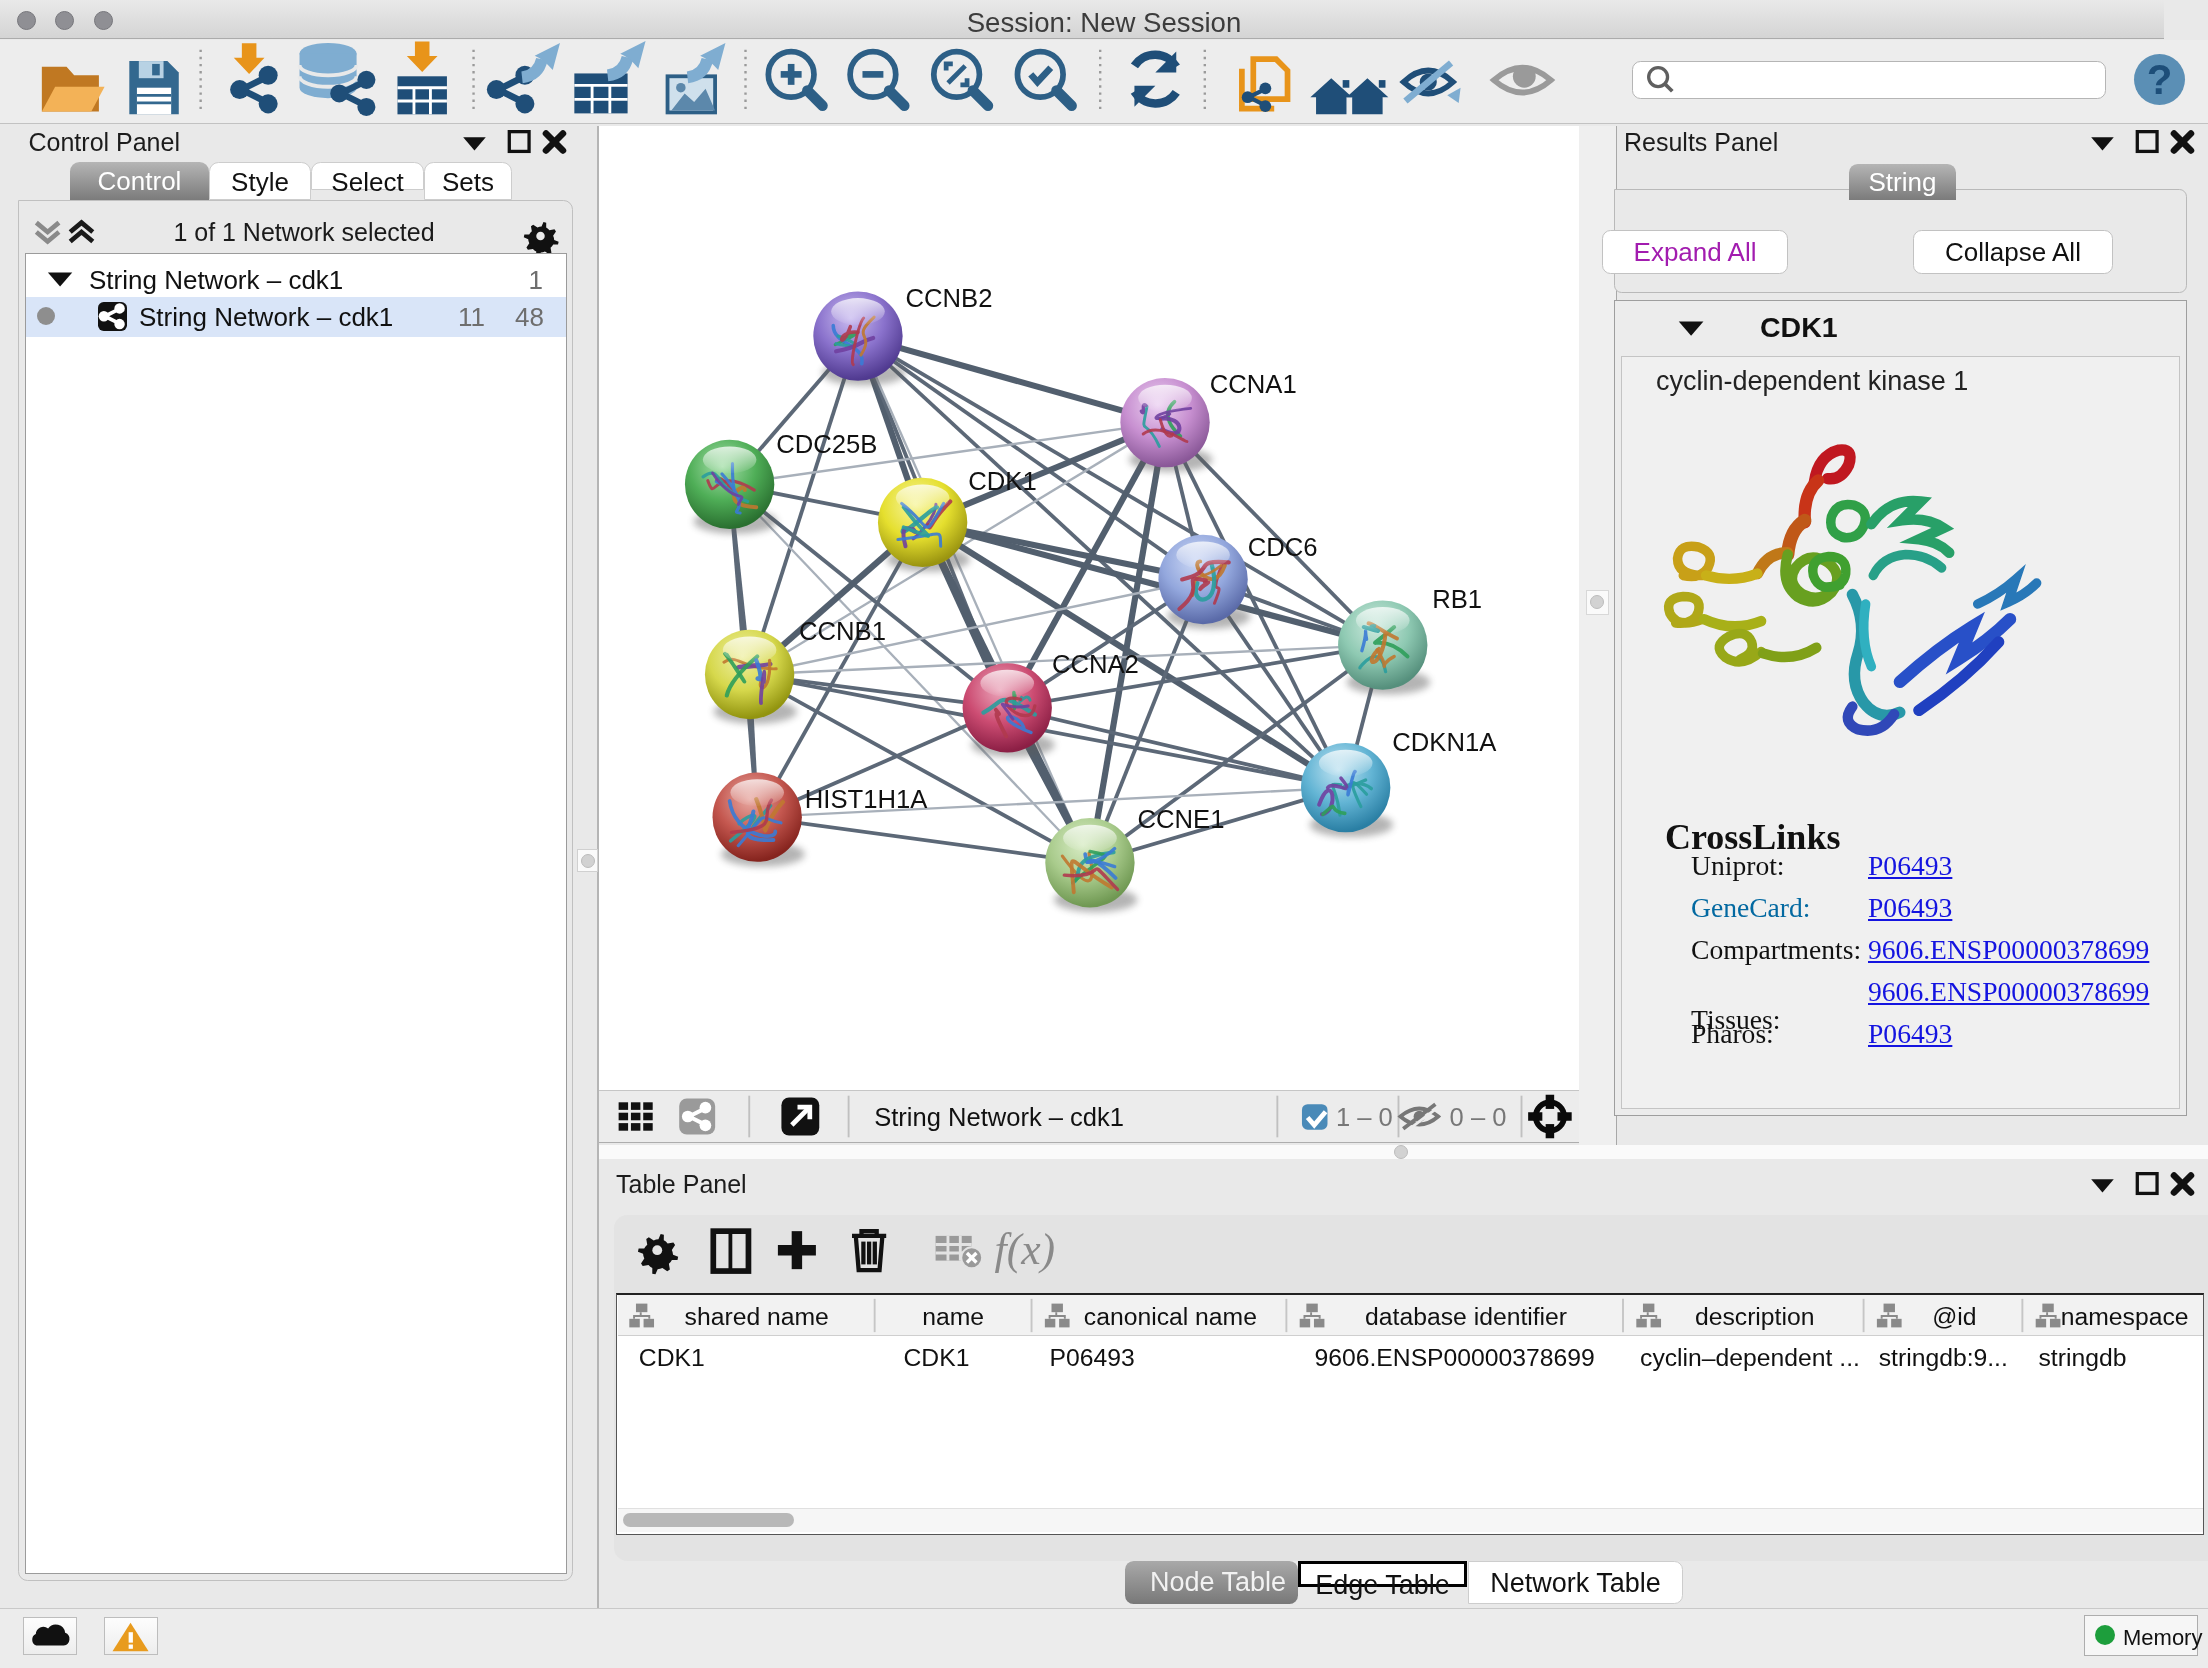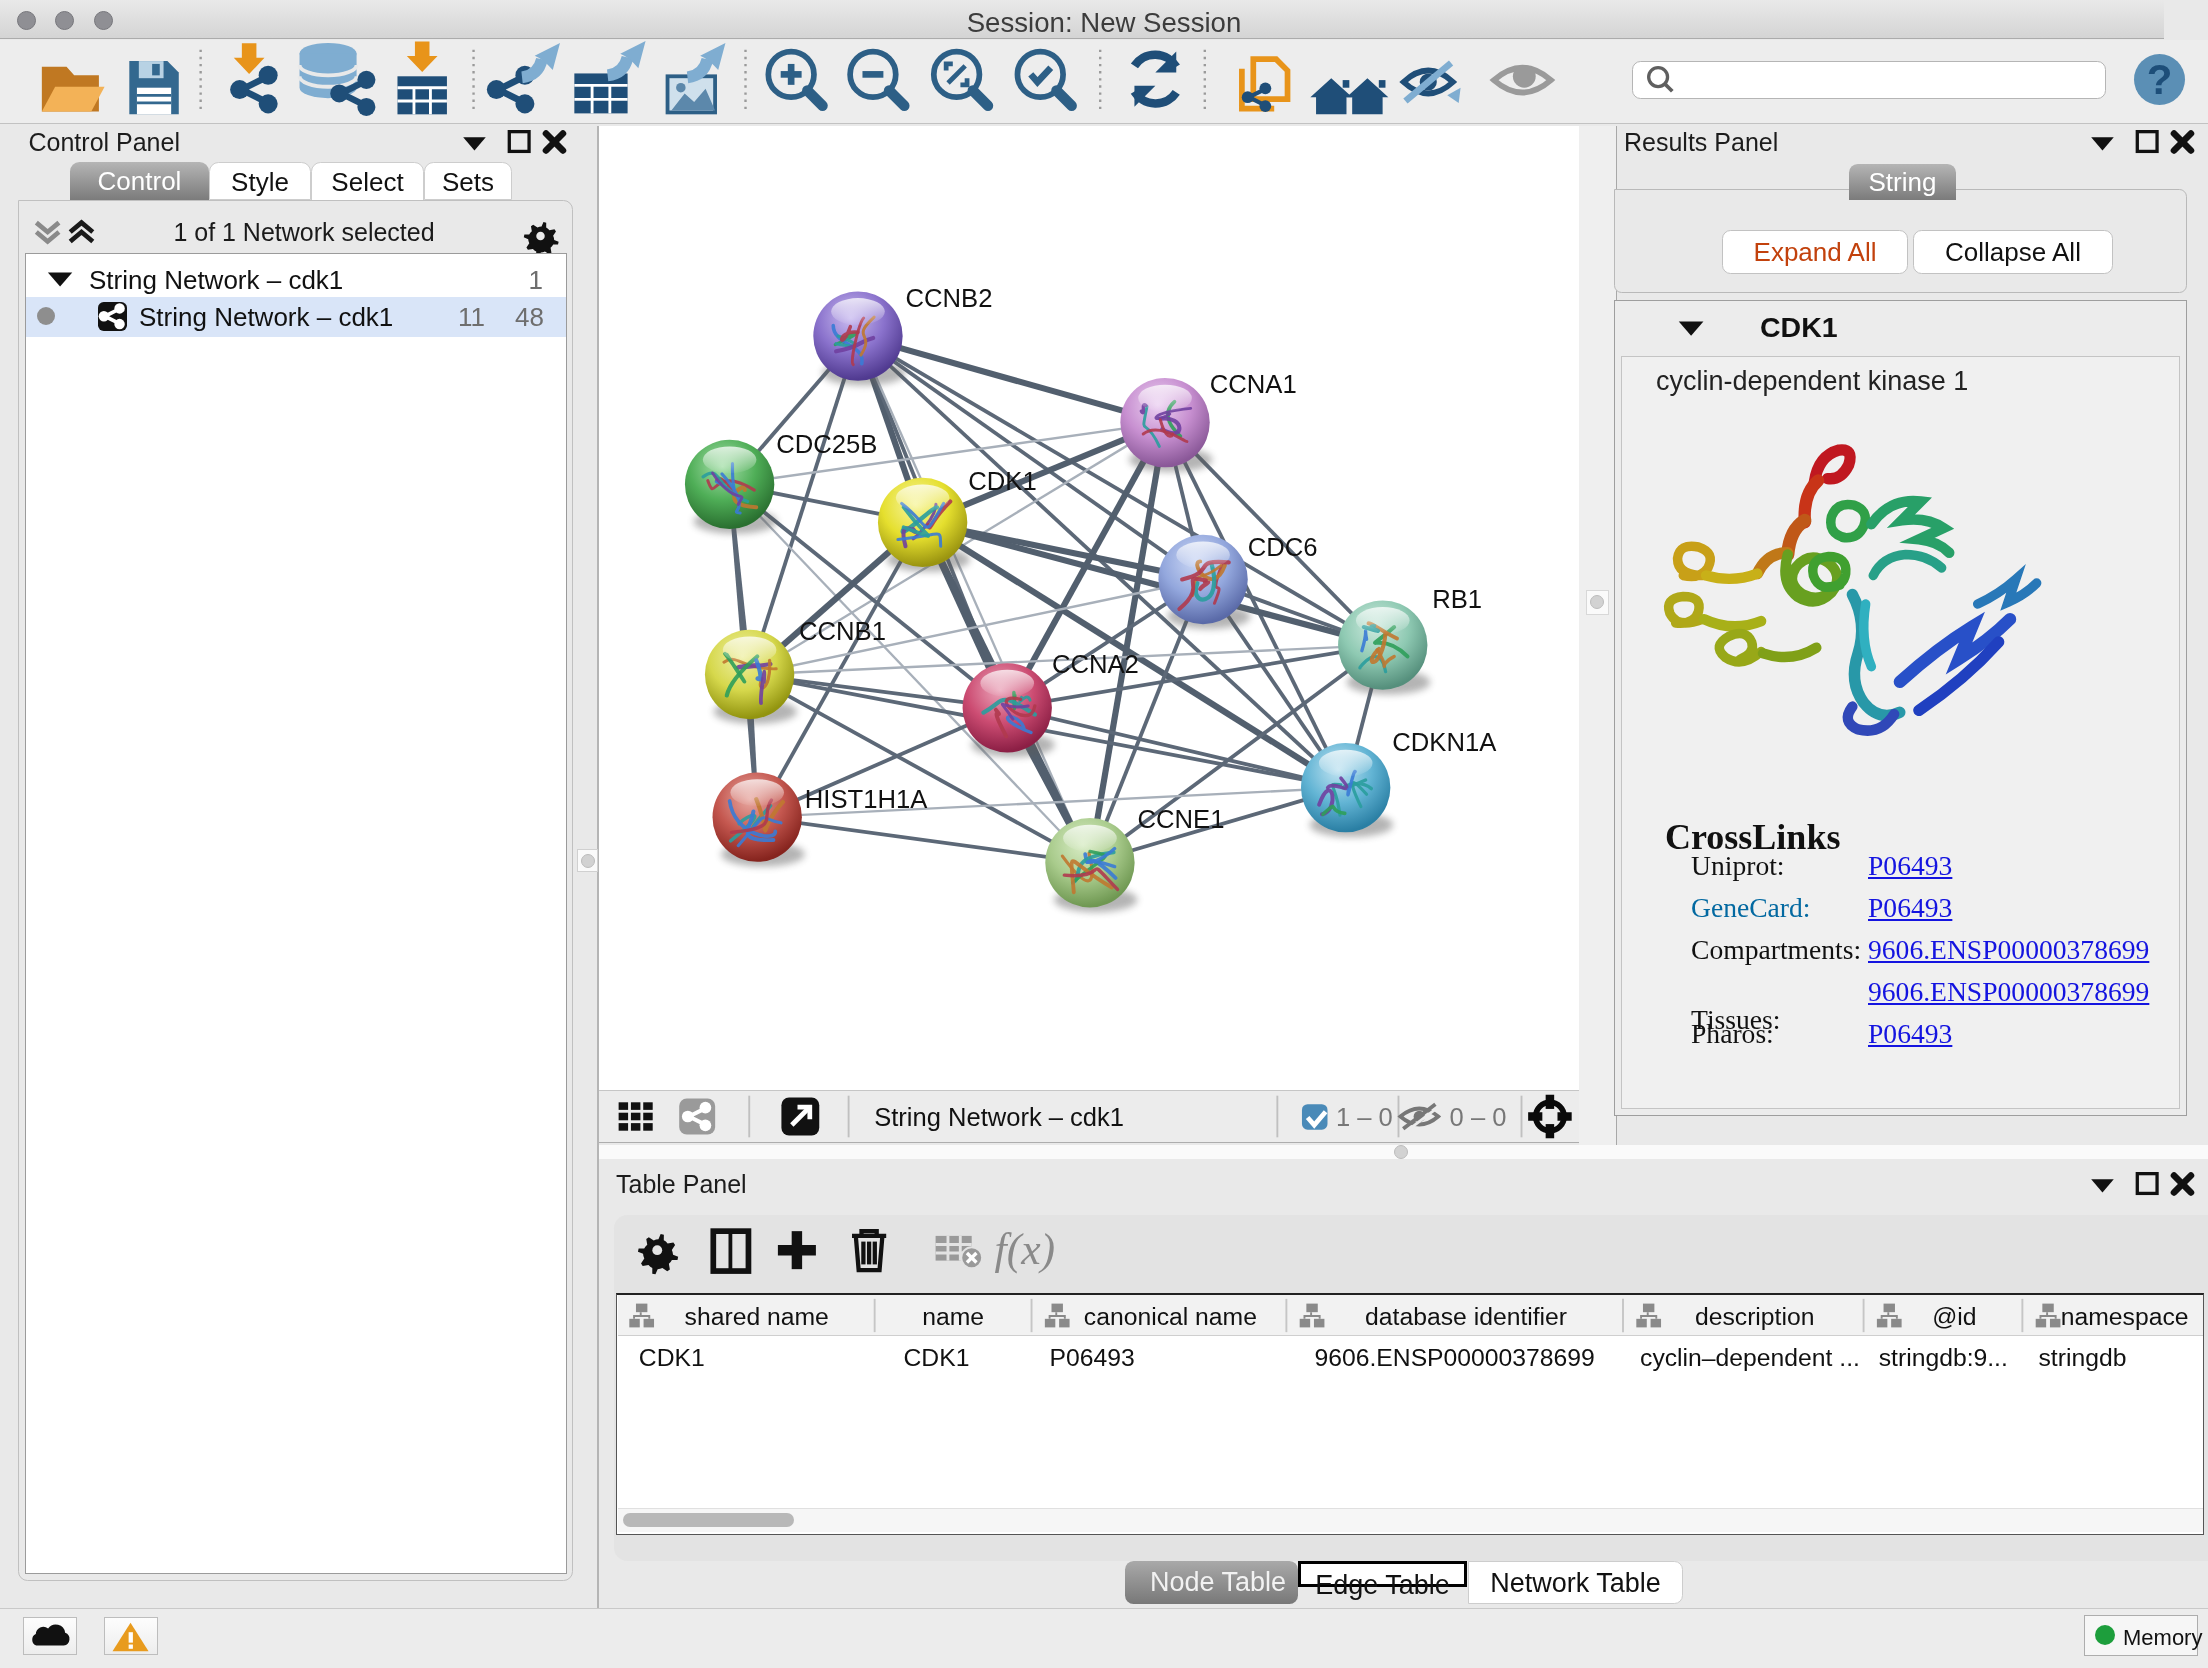--- a/index.html
+++ b/index.html
@@ -169,21 +169,21 @@
 <svg class="abs" style="left:457px;top:126px" width="114" height="32" viewBox="0 0 120 34">
 <path d="M6 12 l12 14 12-14 z" fill="#111"></path>
 <rect x="55" y="6" width="21" height="21" fill="none" stroke="#111" stroke-width="3.5"></rect>
 <g stroke="#111" stroke-width="7" stroke-linecap="round">
       <line x1="94" y1="8" x2="112" y2="26"></line>
       <line x1="112" y1="8" x2="94" y2="26"></line>
     </g>
   </svg>
 <div class="abs" style="left:70px;top:162px;width:139px;height:38px;background:linear-gradient(#b5b5b5,#7b7b7b);border-radius:9.5px 9.5px 0 0;color:#fff;font-size:26px;text-align:center;line-height:38px;">Control</div>
 <div class="abs" style="left:209px;top:162px;width:102px;height:38px;background:#fff;border:1px solid #cdcdcd;border-radius:9.5px 9.5px 0 0;color:#111;font-size:26px;text-align:center;line-height:38px;">Style</div>
-<div class="abs" style="left:311px;top:162px;width:113px;height:39px;background:#fff;border:1px solid #cdcdcd;border-radius:9.5px 9.5px 0 0;color:#111;font-size:26px;text-align:center;line-height:38px;">Select</div>
+<div class="abs" style="left:311px;top:162px;width:113px;height:28px;background:#fff;border:1px solid #cdcdcd;border-radius:9.5px 9.5px 0 0;color:#111;font-size:26px;text-align:center;line-height:38px;">Select</div>
 <div class="abs" style="left:424px;top:162px;width:88px;height:38px;background:#fff;border:1px solid #cdcdcd;border-radius:9.5px 9.5px 0 0;color:#111;font-size:26px;text-align:center;line-height:38px;">Sets</div>
 <div class="abs" style="left:18px;top:200px;width:555px;height:1381px;background:#e9e9e9;border:1px solid #c0c0c0;border-radius:0 9.5px 9.5px 9.5px;"></div>
 <svg class="abs" style="left:32px;top:217px" width="67" height="32" viewBox="0 0 70 34">
 <g stroke="#8a8a8a" stroke-width="5" fill="none">
       <path d="M4 6 l12 10 12-10"></path>
       <path d="M4 16 l12 10 12-10"></path>
     </g>
 <g stroke="#1a1a1a" stroke-width="5" fill="none">
       <path d="M40 16 l12-10 12 10"></path>
       <path d="M40 26 l12-10 12 10"></path>
@@ -580,21 +580,21 @@
 <svg class="abs" style="left:2085px;top:126px" width="114" height="32" viewBox="0 0 120 34">
 <path d="M6 12 l12 14 12-14 z" fill="#111"></path>
 <rect x="55" y="6" width="21" height="21" fill="none" stroke="#111" stroke-width="3.5"></rect>
 <g stroke="#111" stroke-width="7" stroke-linecap="round">
       <line x1="94" y1="8" x2="112" y2="26"></line>
       <line x1="112" y1="8" x2="94" y2="26"></line>
     </g>
   </svg>
 <div class="abs" style="left:1614px;top:189px;width:573px;height:104px;background:#e9e9e9;border:1px solid #b9b9b9;border-radius:0 7.6px 7.6px 7.6px;"></div>
 <div class="abs" style="left:1849px;top:164px;width:107px;height:36px;background:linear-gradient(#b5b5b5,#7b7b7b);border-radius:8.6px 8.6px 0 0;color:#fff;font-size:26px;text-align:center;line-height:36px;">String</div>
-<div class="abs" style="left:1722px;top:230px;width:186px;height:44px;background:#fff;border:1px solid #c2c2c2;border-radius:8.6px;font-size:26px;color:#c2410c;text-align:center;line-height:42px;">Expand All</div>
+<div class="abs" style="left:1602px;top:230px;width:186px;height:44px;background:#fff;border:1px solid #c2c2c2;border-radius:8.6px;font-size:26px;color:#a21caf;text-align:center;line-height:42px;">Expand All</div>
 <div class="abs" style="left:1913px;top:230px;width:200px;height:44px;background:#fff;border:1px solid #c2c2c2;border-radius:8.6px;font-size:26px;color:#111;text-align:center;line-height:42px;">Collapse All</div>
 <div class="abs" style="left:1614px;top:300px;width:573px;height:816px;background:#ececec;border:1px solid #9e9e9e;"></div>
 <svg class="abs" style="left:1674px;top:314px" width="38" height="28.5" viewBox="0 0 40 30">
     <path d="M5 8 l13 15 13-15 z" fill="#111"></path>
   </svg>
 <div class="abs" style="left:1760px;top:311px;font-size:28.5px;font-weight:bold;color:#111;">CDK1</div>
 <div class="abs" style="left:1621px;top:356px;width:559px;height:753px;background:#f0f0f0;border:1px solid #c4c4c4;"></div>
 <div class="abs" style="left:1656px;top:366px;font-size:27px;color:#222;">cyclin-dependent kinase 1</div>
 <svg class="abs" style="left:1645px;top:433px" width="409" height="342" viewBox="0 0 430 360">
 <g fill="none" stroke-linecap="round">

